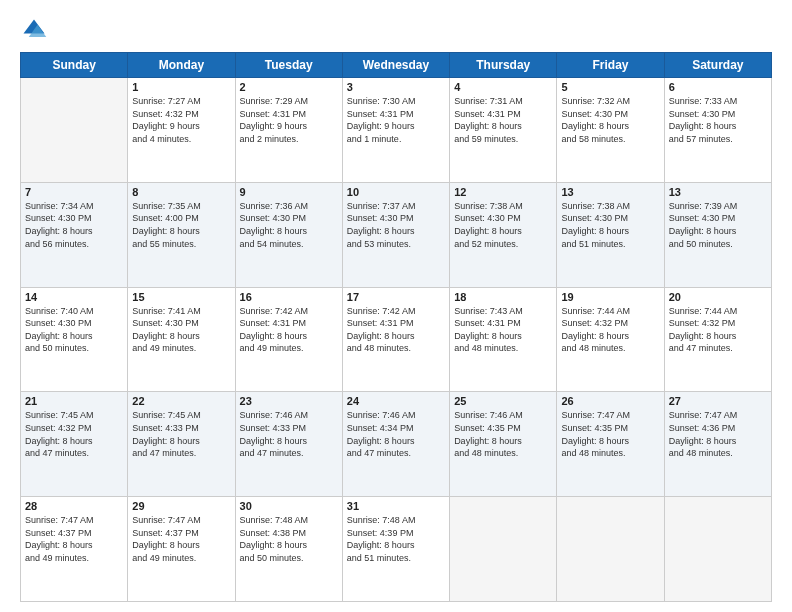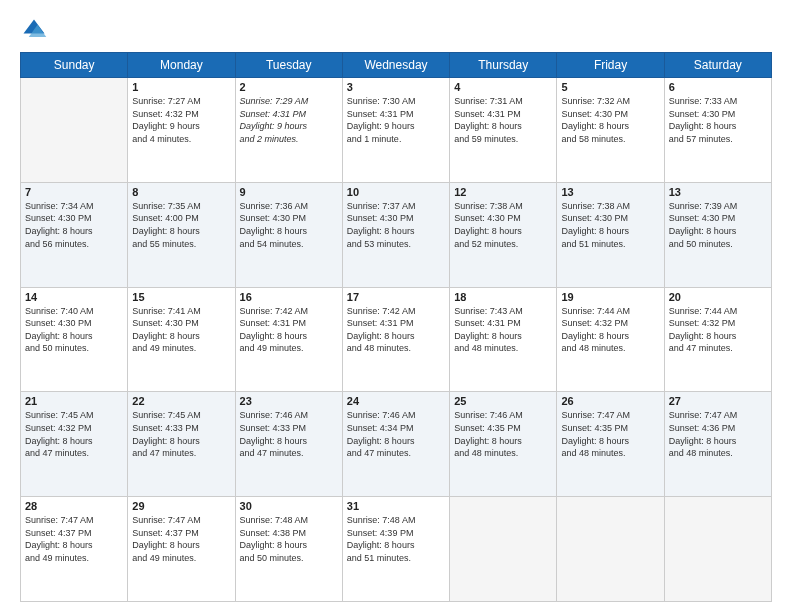--- a/index.html
+++ b/index.html
@@ -59,21 +59,21 @@
       border: 1px solid #ccc;
       border-collapse: collapse;
       width: 100%;
       table-layout: fixed;
     }
     .calendar th {
       background: #1a6bb5;
       color: #fff;
       text-align: center;
       font-size: 12px;
-      font-weight: normal;
+      font-weight: bold;
       padding: 5px 2px;
       border: 1px solid #1a5a9a;
     }
     .calendar td {
       vertical-align: top;
       border: 1px solid #ccc;
       padding: 3px 4px;
       font-size: 9.5px;
       color: #333;
       height: 88px;
@@ -135,21 +135,21 @@
           <td class="empty"></td>
           <td>
             <div class="day-num">1</div>
             <div class="cell-info" style="white-space: pre-line;">Sunrise: 7:27 AM
 Sunset: 4:32 PM
 Daylight: 9 hours
 and 4 minutes.</div>
           </td>
           <td>
             <div class="day-num">2</div>
-            <div class="cell-info" style="white-space: pre-line; font-style: italic;">Sunrise: 7:29 AM
+            <div class="cell-info" style="white-space: pre-line;">Sunrise: 7:29 AM
 Sunset: 4:31 PM
 Daylight: 9 hours
 and 2 minutes.</div>
           </td>
           <td>
             <div class="day-num">3</div>
             <div class="cell-info" style="white-space: pre-line;">Sunrise: 7:30 AM
 Sunset: 4:31 PM
 Daylight: 9 hours
 and 1 minute.</div>

